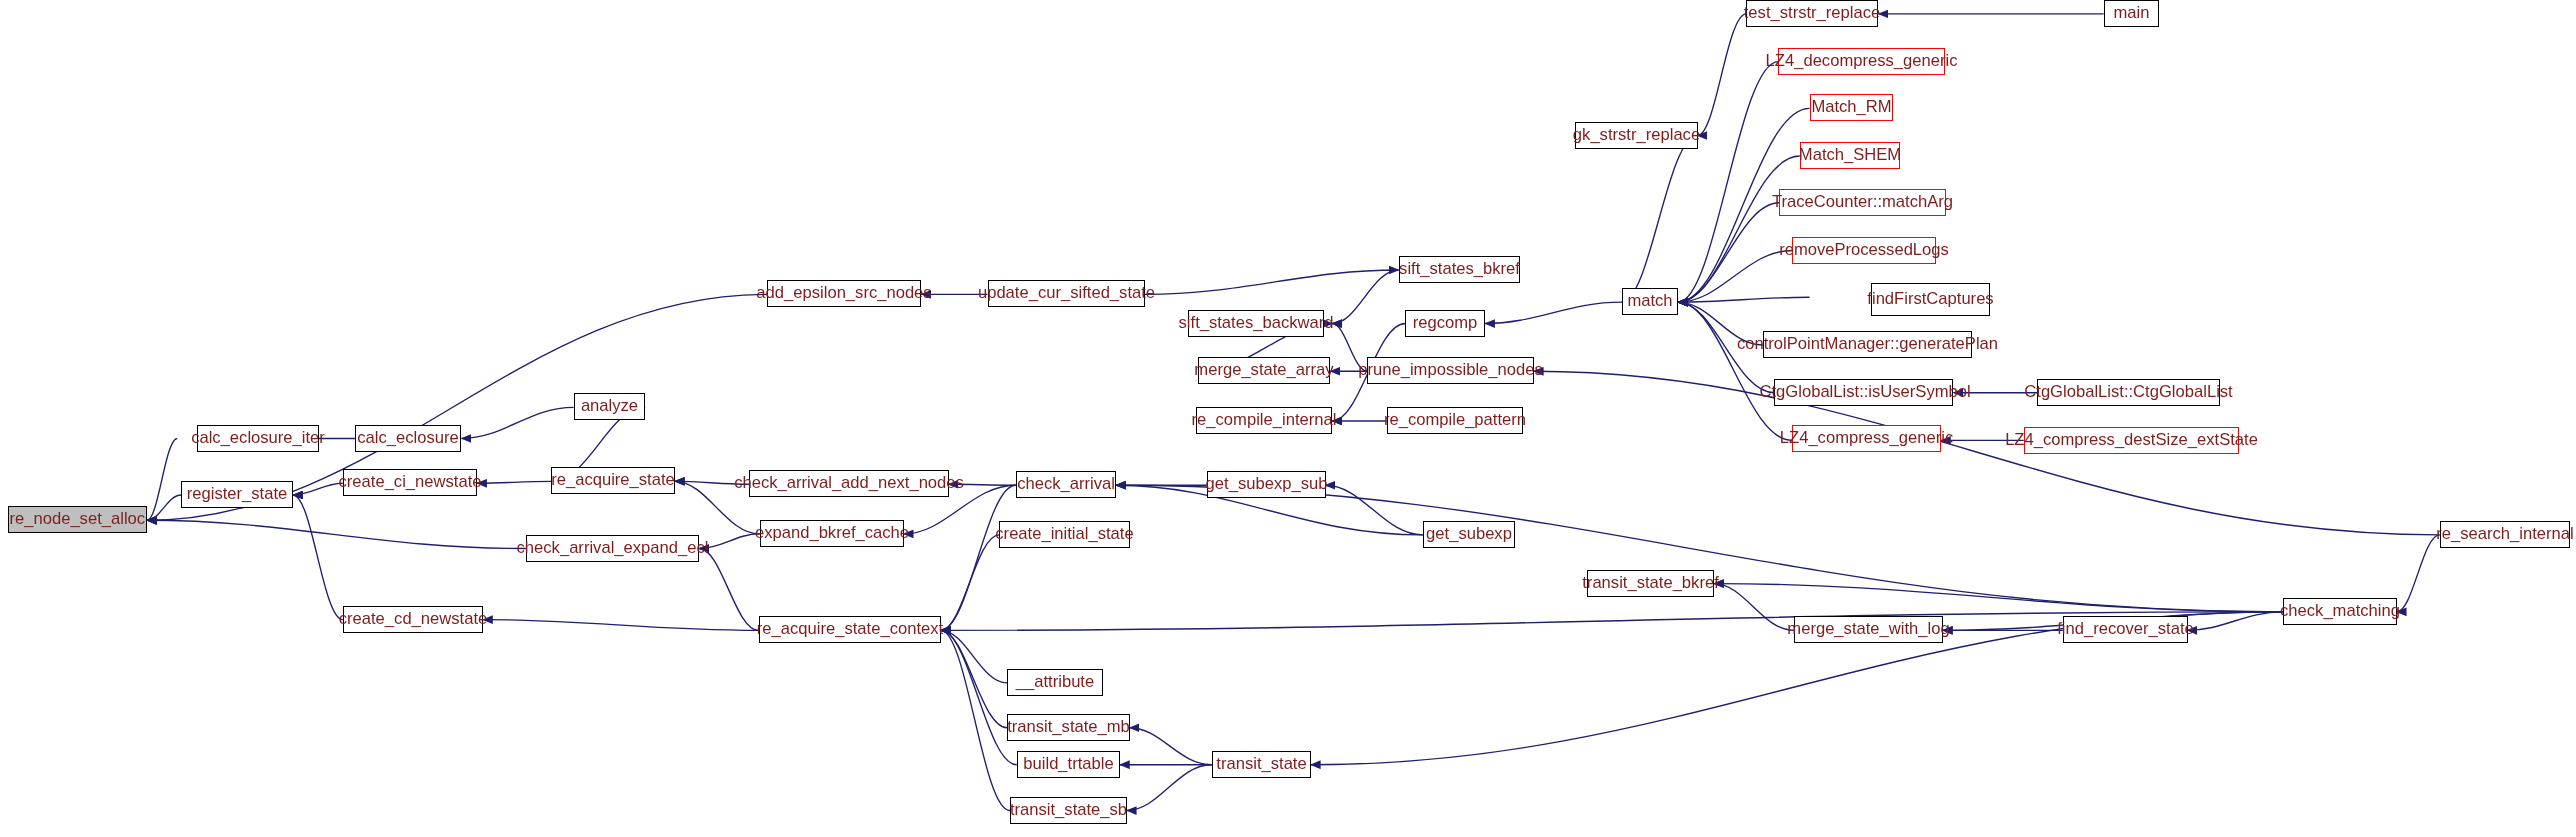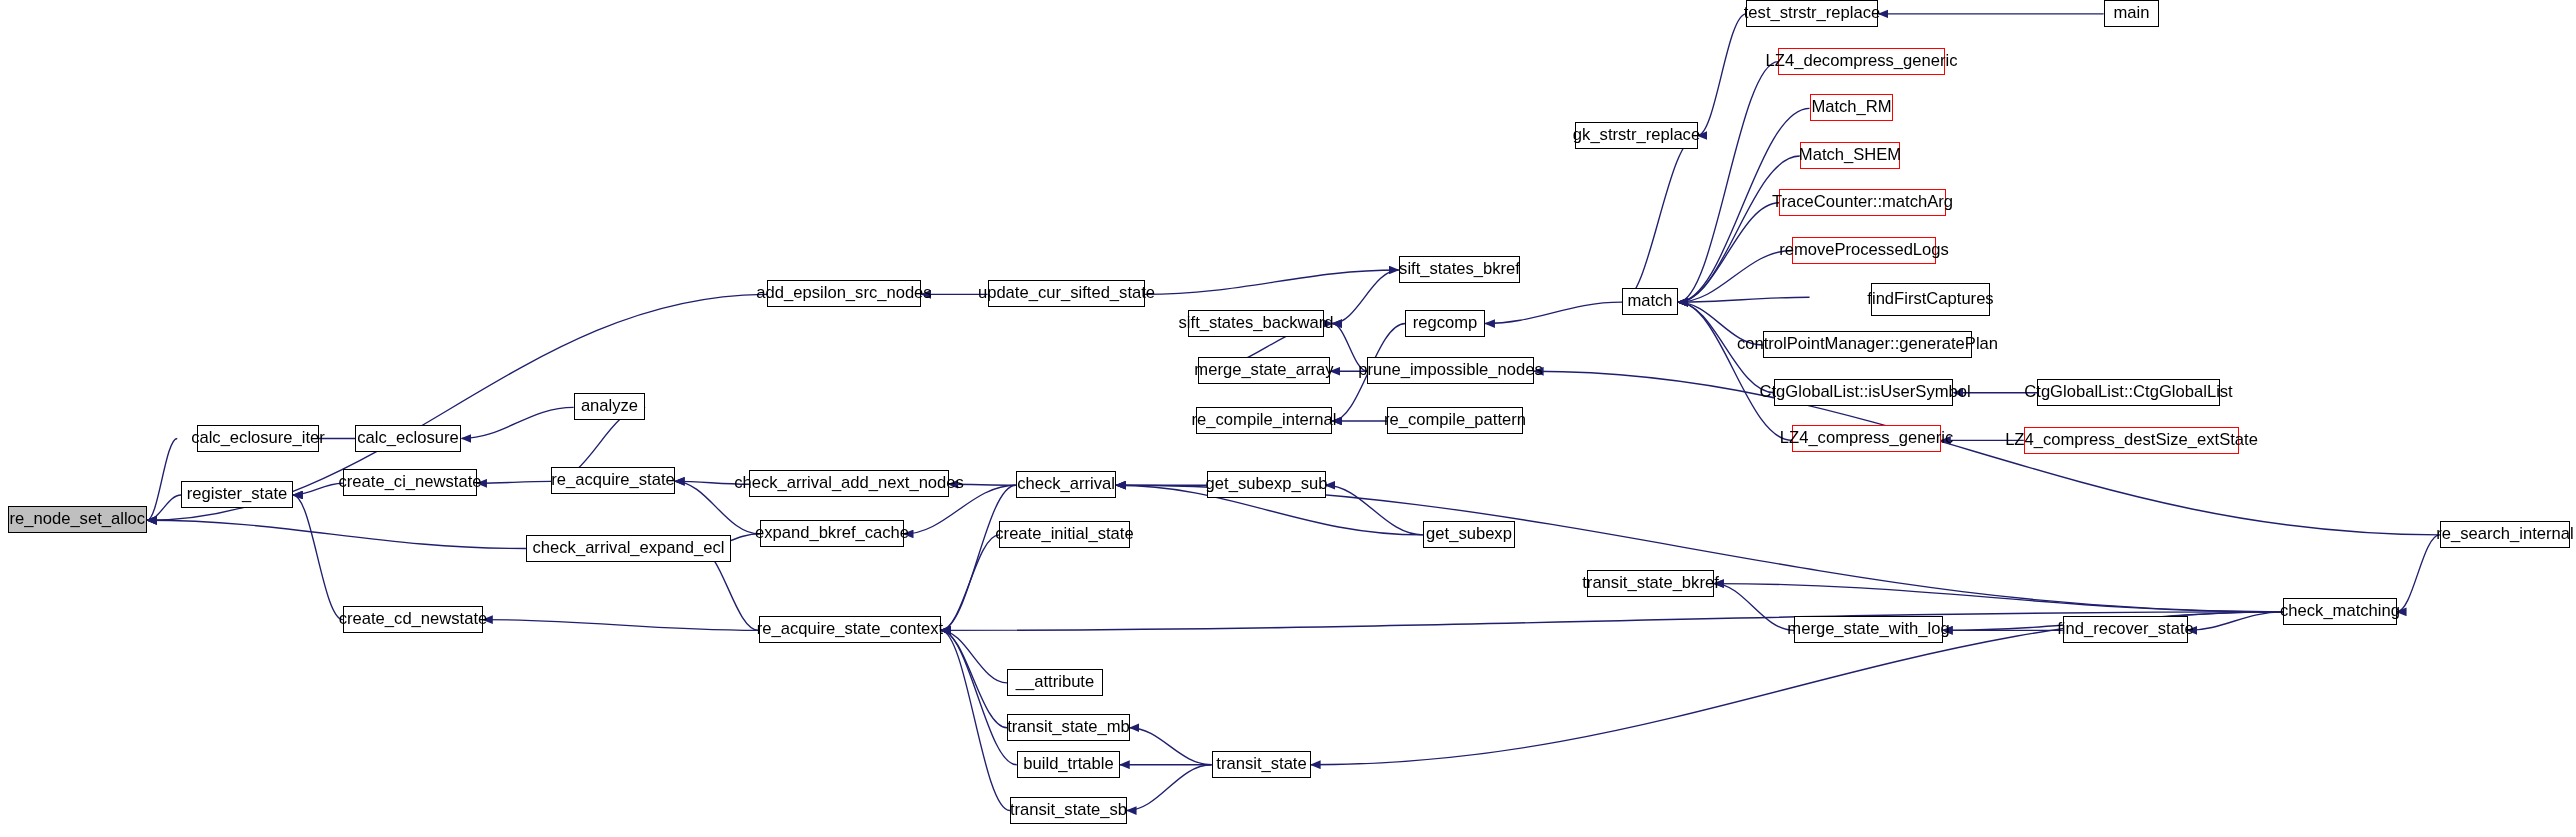--- a/index.html
+++ b/index.html
@@ -11,21 +11,21 @@
     background:#ffffff;
     font-family:"Liberation Sans","DejaVu Sans",sans-serif;
     overflow:hidden;
   }
   #edges{position:absolute;left:0;top:0;width:2576px;height:838px;}
   .node{
     position:absolute;
     box-sizing:border-box;
     border:1px solid #000000;
     background:#ffffff;
-    color:#000000;
+    color:#7f1d1d;
     font-size:16.6px;
     line-height:1;
     display:flex;
     align-items:center;
     justify-content:center;
     white-space:nowrap;
     padding:0 5.8px;
     letter-spacing:0px;
   }
   .node.red{border-color:#ff0000;}
@@ -106,21 +106,21 @@
         <path d="M2344,628 C1792.8,628 1489.6399999999999,647 966,647" marker-end="url(#ah)"></path>
       </g>
   </svg>
   <div id="nodes">
       <div class="node hl" style="left: 7.8px; top: 506px; width: 139px; height: 27px;">re_node_set_alloc</div>
       <div class="node" style="left: 181px; top: 481px; width: 112px; height: 27px;">register_state</div>
       <div class="node" style="left: 177px; top: 425px; width: 122px; height: 27px; margin-left: 20px;">calc_eclosure_iter</div>
       <div class="node" style="left: 343px; top: 469px; width: 134px; height: 27px;">create_ci_newstate</div>
       <div class="node" style="left: 355px; top: 425px; width: 106px; height: 27px;">calc_eclosure</div>
       <div class="node" style="left: 343px; top: 606px; width: 140px; height: 27px;">create_cd_newstate</div>
-      <div class="node" style="left: 526px; top: 535px; width: 205px; height: 27px;">check_arrival_expand_ecl</div>
+      <div class="node" style="left: 526px; top: 535px; width: 173px; height: 27px;">check_arrival_expand_ecl</div>
       <div class="node" style="left: 574px; top: 393px; width: 71px; height: 27px;">analyze</div>
       <div class="node" style="left: 551px; top: 467px; width: 124px; height: 27px;">re_acquire_state</div>
       <div class="node" style="left: 760px; top: 520px; width: 144px; height: 27px;">expand_bkref_cache</div>
       <div class="node" style="left: 749px; top: 470px; width: 200px; height: 27px;">check_arrival_add_next_nodes</div>
       <div class="node" style="left: 759px; top: 616px; width: 182px; height: 27px;">re_acquire_state_context</div>
       <div class="node" style="left: 1007px; top: 669px; width: 96px; height: 27px;">__attribute</div>
       <div class="node" style="left: 1007px; top: 714px; width: 123px; height: 27px;">transit_state_mb</div>
       <div class="node" style="left: 1017px; top: 751px; width: 103px; height: 27px;">build_trtable</div>
       <div class="node" style="left: 1010px; top: 797px; width: 117px; height: 27px;">transit_state_sb</div>
       <div class="node" style="left: 999px; top: 521px; width: 131px; height: 27px;">create_initial_state</div>

